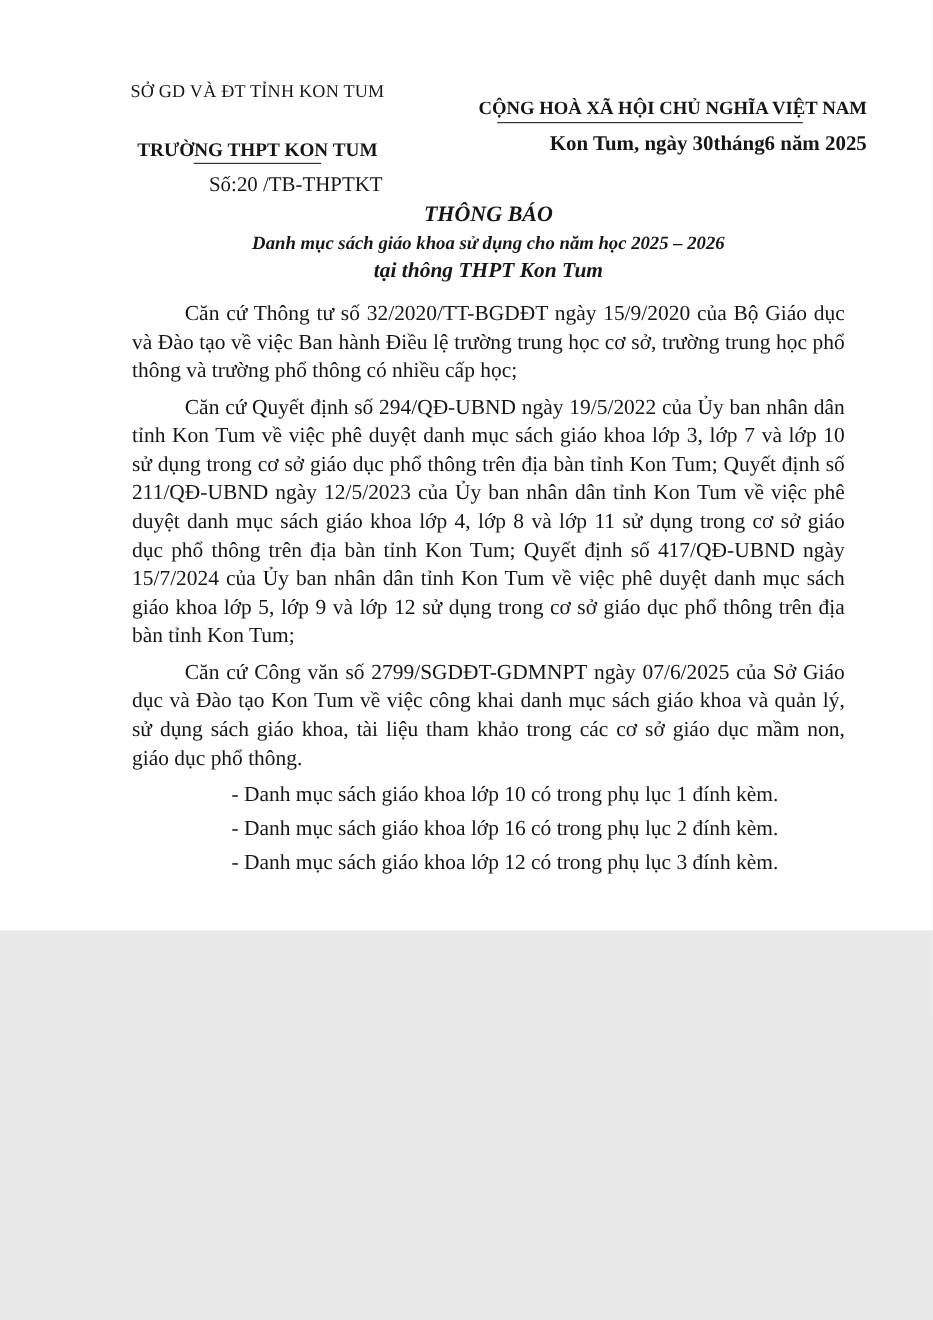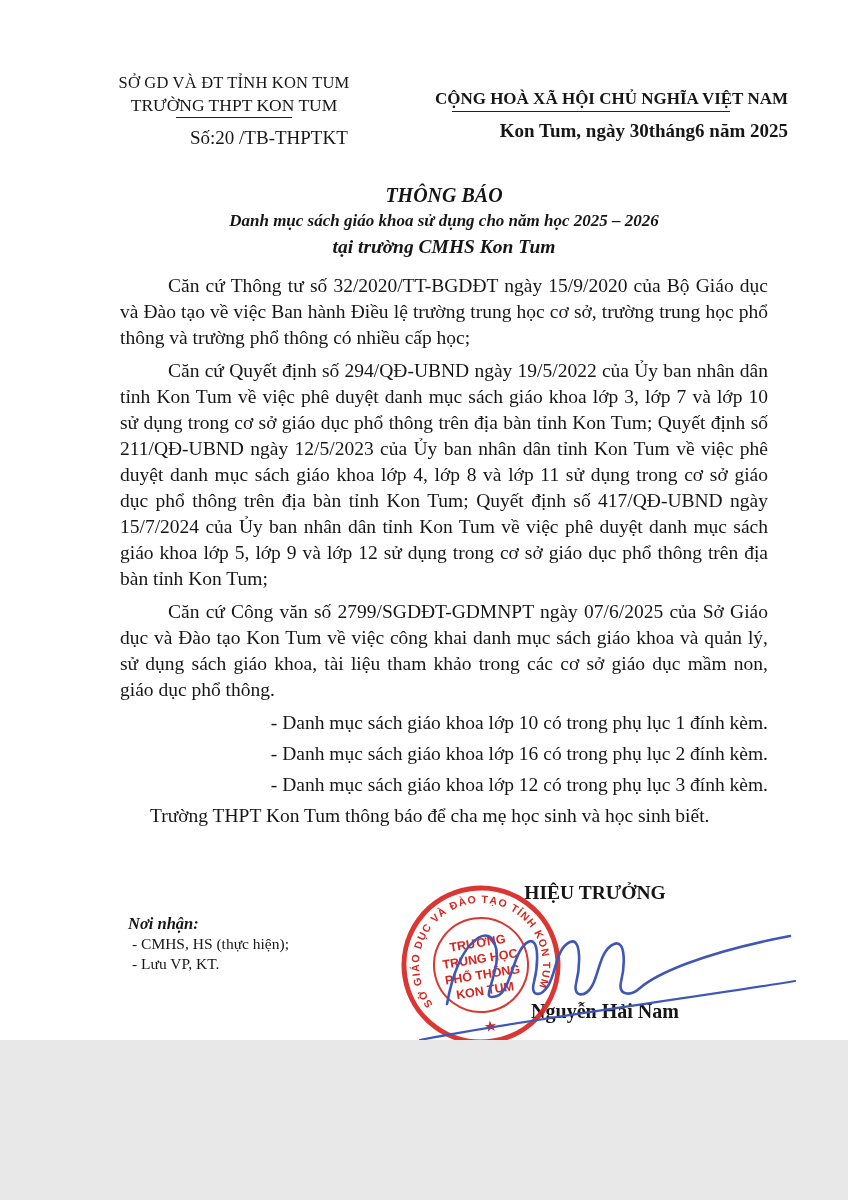--- a/index.html
+++ b/index.html
@@ -1,32 +1,32 @@
 <!DOCTYPE html>
 <html><head>
 <meta charset="utf-8">
 <style>
   html, body { margin: 0; padding: 0; background: #e8e8e8; }
   .page {
     position: relative;
     width: 848px;
-    height: 1040px;
+    height: 846px;
     margin: 0 auto;
     background: #ffffff;
     font-family: "Liberation Serif", "DejaVu Serif", serif;
     color: #161616;
     overflow: hidden;
   }
   
   .hdr-left {
     position: absolute; left: 108px; top: 72px; width: 252px;
     text-align: center; line-height: 22px;
   }
   .hdr-left .dept { font-size: 16.5px; letter-spacing: 0.2px; }
-  .hdr-left .school { font-size: 17.5px; font-weight: normal; }
+  .hdr-left .school { font-size: 17.5px; font-weight: bold; margin-top: 31px; }
   .hdr-left .rule { width: 116px; border-top: 1.6px solid #222; margin: 1px auto 0; }
   .hdr-left .num { margin-top: 9px; font-size: 19px; text-align: left; padding-left: 82px; white-space: nowrap; }
 
   .hdr-right {
     position: absolute; left: 394px; top: 88px; width: 394px;
     text-align: right; line-height: 22px;
   }
   .hdr-right .national { font-size: 17px; font-weight: bold; white-space: nowrap; }
   .hdr-right .motto { font-size: 18.5px; font-weight: bold; margin-top: 1px; }
   .hdr-right .rule { width: 278px; border-top: 1.6px solid #222; margin: 1px auto 0; }
@@ -42,21 +42,21 @@
   .title-block .t3 { font-size: 19.5px; font-weight: bold; }
 
   
   .body-block {
     position: absolute; left: 120px; top: 273px; width: 648px;
     font-size: 19.5px; line-height: 26px; text-align: justify;
   }
   .body-block p { margin: 0 0 7px 0; }
   .body-block p.cancu { text-indent: 48px; }
   .body-block p.announce { text-indent: 30px; }
-  .body-block p.item { text-indent: 30px; text-align: right; margin: 0 0 5px 0; }
+  .body-block p.item { text-indent: 30px; text-align: center; margin: 0 0 5px 0; }
   .body-block p.closing { text-indent: 30px; text-align: left; margin-top: 1px; }
 
   
   .recipients {
     position: absolute; left: 128px; top: 886px;
     font-size: 15.5px; line-height: 20px; margin-top: 28px;
   }
   .recipients .label { font-weight: bold; font-style: italic; font-size: 16.5px; }
   .recipients .item { padding-left: 4px; }
 
@@ -90,31 +90,30 @@
 
   <div class="hdr-right">
     <div class="national">CỘNG HOÀ XÃ HỘI CHỦ NGHĨA VIỆT NAM</div>
     <div class="rule"></div>
     <div class="dateline">Kon Tum, ngày 30tháng6 năm 2025</div>
   </div>
 
   <div class="title-block">
     <div class="t1">THÔNG BÁO</div>
     <div class="t2">Danh mục sách giáo khoa sử dụng cho năm học 2025 – 2026</div>
-    <div class="t3">tại trường CMHS Kon Tum</div>
+    <div class="t3">tại thông THPT Kon Tum</div>
   </div>
 
   <div class="body-block">
     <p class="cancu">Căn cứ Thông tư số 32/2020/TT-BGDĐT ngày 15/9/2020 của Bộ Giáo dục và Đào tạo về việc Ban hành Điều lệ trường trung học cơ sở, trường trung học phổ thông và trường phổ thông có nhiều cấp học;</p>
     <p class="cancu">Căn cứ Quyết định số 294/QĐ-UBND ngày 19/5/2022 của Ủy ban nhân dân tỉnh Kon Tum về việc phê duyệt danh mục sách giáo khoa lớp 3, lớp 7 và lớp 10 sử dụng trong cơ sở giáo dục phổ thông trên địa bàn tỉnh Kon Tum; Quyết định số 211/QĐ-UBND ngày 12/5/2023 của Ủy ban nhân dân tỉnh Kon Tum về việc phê duyệt danh mục sách giáo khoa lớp 4, lớp 8 và lớp 11 sử dụng trong cơ sở giáo dục phổ thông trên địa bàn tỉnh Kon Tum; Quyết định số 417/QĐ-UBND ngày 15/7/2024 của Ủy ban nhân dân tỉnh Kon Tum về việc phê duyệt danh mục sách giáo khoa lớp 5, lớp 9 và lớp 12 sử dụng trong cơ sở giáo dục phổ thông trên địa bàn tỉnh Kon Tum;</p>
     <p class="cancu">Căn cứ Công văn số 2799/SGDĐT-GDMNPT ngày 07/6/2025 của Sở Giáo dục và Đào tạo Kon Tum về việc công khai danh mục sách giáo khoa và quản lý, sử dụng sách giáo khoa, tài liệu tham khảo trong các cơ sở giáo dục mầm non, giáo dục phổ thông.</p>
     <p class="item">- Danh mục sách giáo khoa lớp 10 có trong phụ lục 1 đính kèm.</p>
     <p class="item">- Danh mục sách giáo khoa lớp 16 có trong phụ lục 2 đính kèm.</p>
     <p class="item">- Danh mục sách giáo khoa lớp 12 có trong phụ lục 3 đính kèm.</p>
-    <p class="closing">Trường THPT Kon Tum thông báo để cha mẹ học sinh và học sinh biết.</p>
   </div>
 
   <div class="recipients">
     <div class="label">Nơi nhận:</div>
     <div class="item">- CMHS, HS (thực hiện);</div>
     <div class="item">- Lưu VP, KT.</div>
   </div>
 
   <div class="sig-block">
     <div class="sig-role">HIỆU TRƯỞNG</div>

